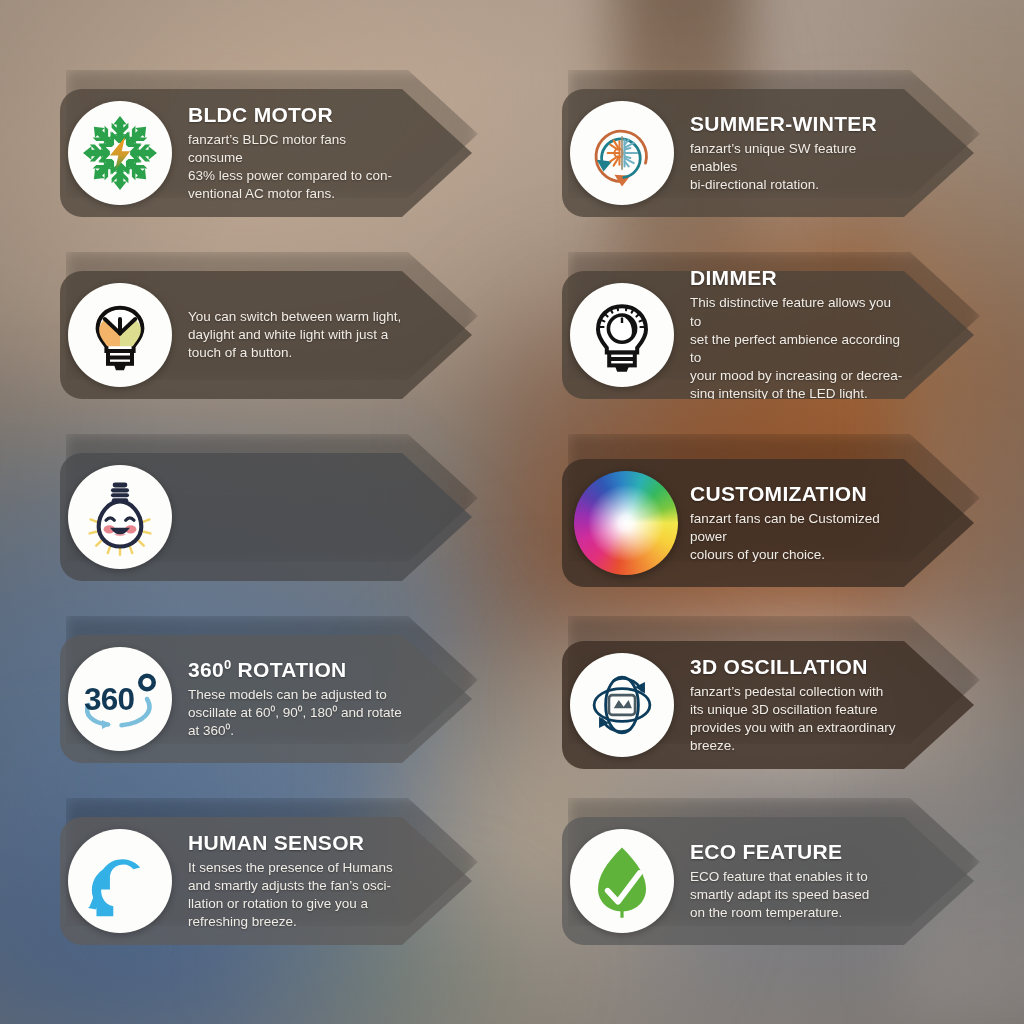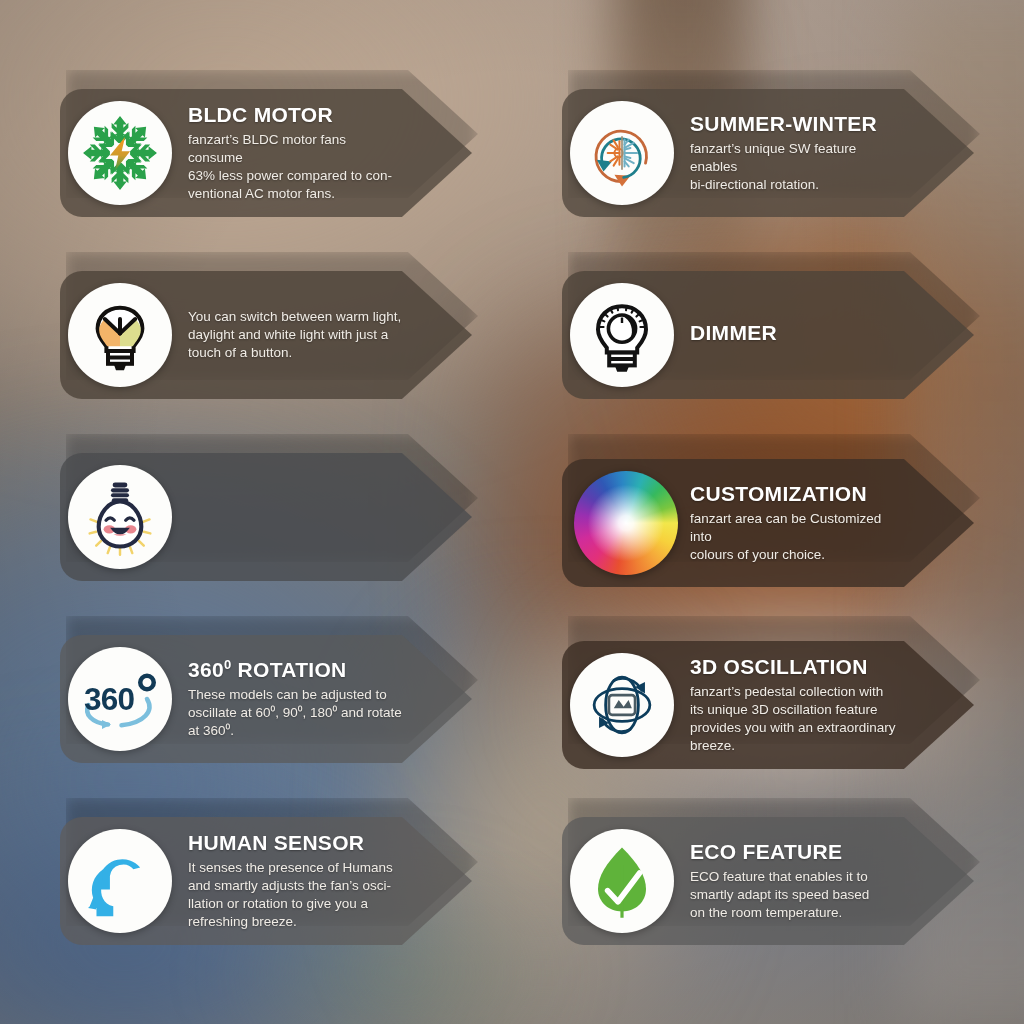--- a/index.html
+++ b/index.html
@@ -281,20 +281,24 @@
             <line x1="72" y1="33" x2="77" y2="31"></line>
             <line x1="73" y1="40" x2="78" y2="40"></line>
           </g>
           <rect x="34" y="72" width="32" height="16" fill="#ffffff" stroke="#121212" stroke-width="5"></rect>
           <line x1="34" y1="80" x2="66" y2="80" stroke="#121212" stroke-width="5"></line>
           <path d="M41 88 L59 88 L56 96 L44 96 Z" fill="#121212"></path>
         </svg>
       </div>
       <div class="copy">
         <div class="ttl">DIMMER</div>
+        <div class="body">This distinctive feature allows you to
+set the perfect ambience according to
+your mood by increasing or decrea-
+sing intensity of the LED light.</div>
       </div>
     </div>
   </div>
 
   <div class="cell">
     <div class="plate-shadow"></div>
     <div class="plate t-slate">
       <div class="disc">
         <svg width="82" height="82" viewBox="0 0 100 100">
           <g stroke="#f2d36a" stroke-width="3" stroke-linecap="round">
@@ -333,21 +337,21 @@
             radial-gradient(circle at 50% 50%, #ffffff 0%, rgba(255,255,255,.92) 10%, rgba(255,255,255,0) 52%),
             conic-gradient(from 90deg,
               #f2e74b 0deg, #f7d13c 25deg, #f5a93a 50deg, #ef7f33 75deg,
               #e8502f 100deg, #e2307a 130deg, #d02c9b 160deg, #9a2fb0 190deg,
               #5a3fb0 215deg, #2f58b5 240deg, #2b86c4 265deg, #2bb0b2 290deg,
               #36b95e 315deg, #7ac63f 340deg, #f2e74b 360deg);
           box-shadow:0 2px 8px rgba(0,0,0,.35);"></div>
       </div>
       <div class="copy">
         <div class="ttl">CUSTOMIZATION</div>
-        <div class="body">fanzart area can be Customized into
+        <div class="body">fanzart fans can be Customized power
 colours of your choice.</div>
       </div>
     </div>
   </div>
 
   <div class="cell">
     <div class="plate-shadow"></div>
     <div class="plate t-grey">
       <div class="disc">
         <svg width="90" height="90" viewBox="0 0 120 100">

